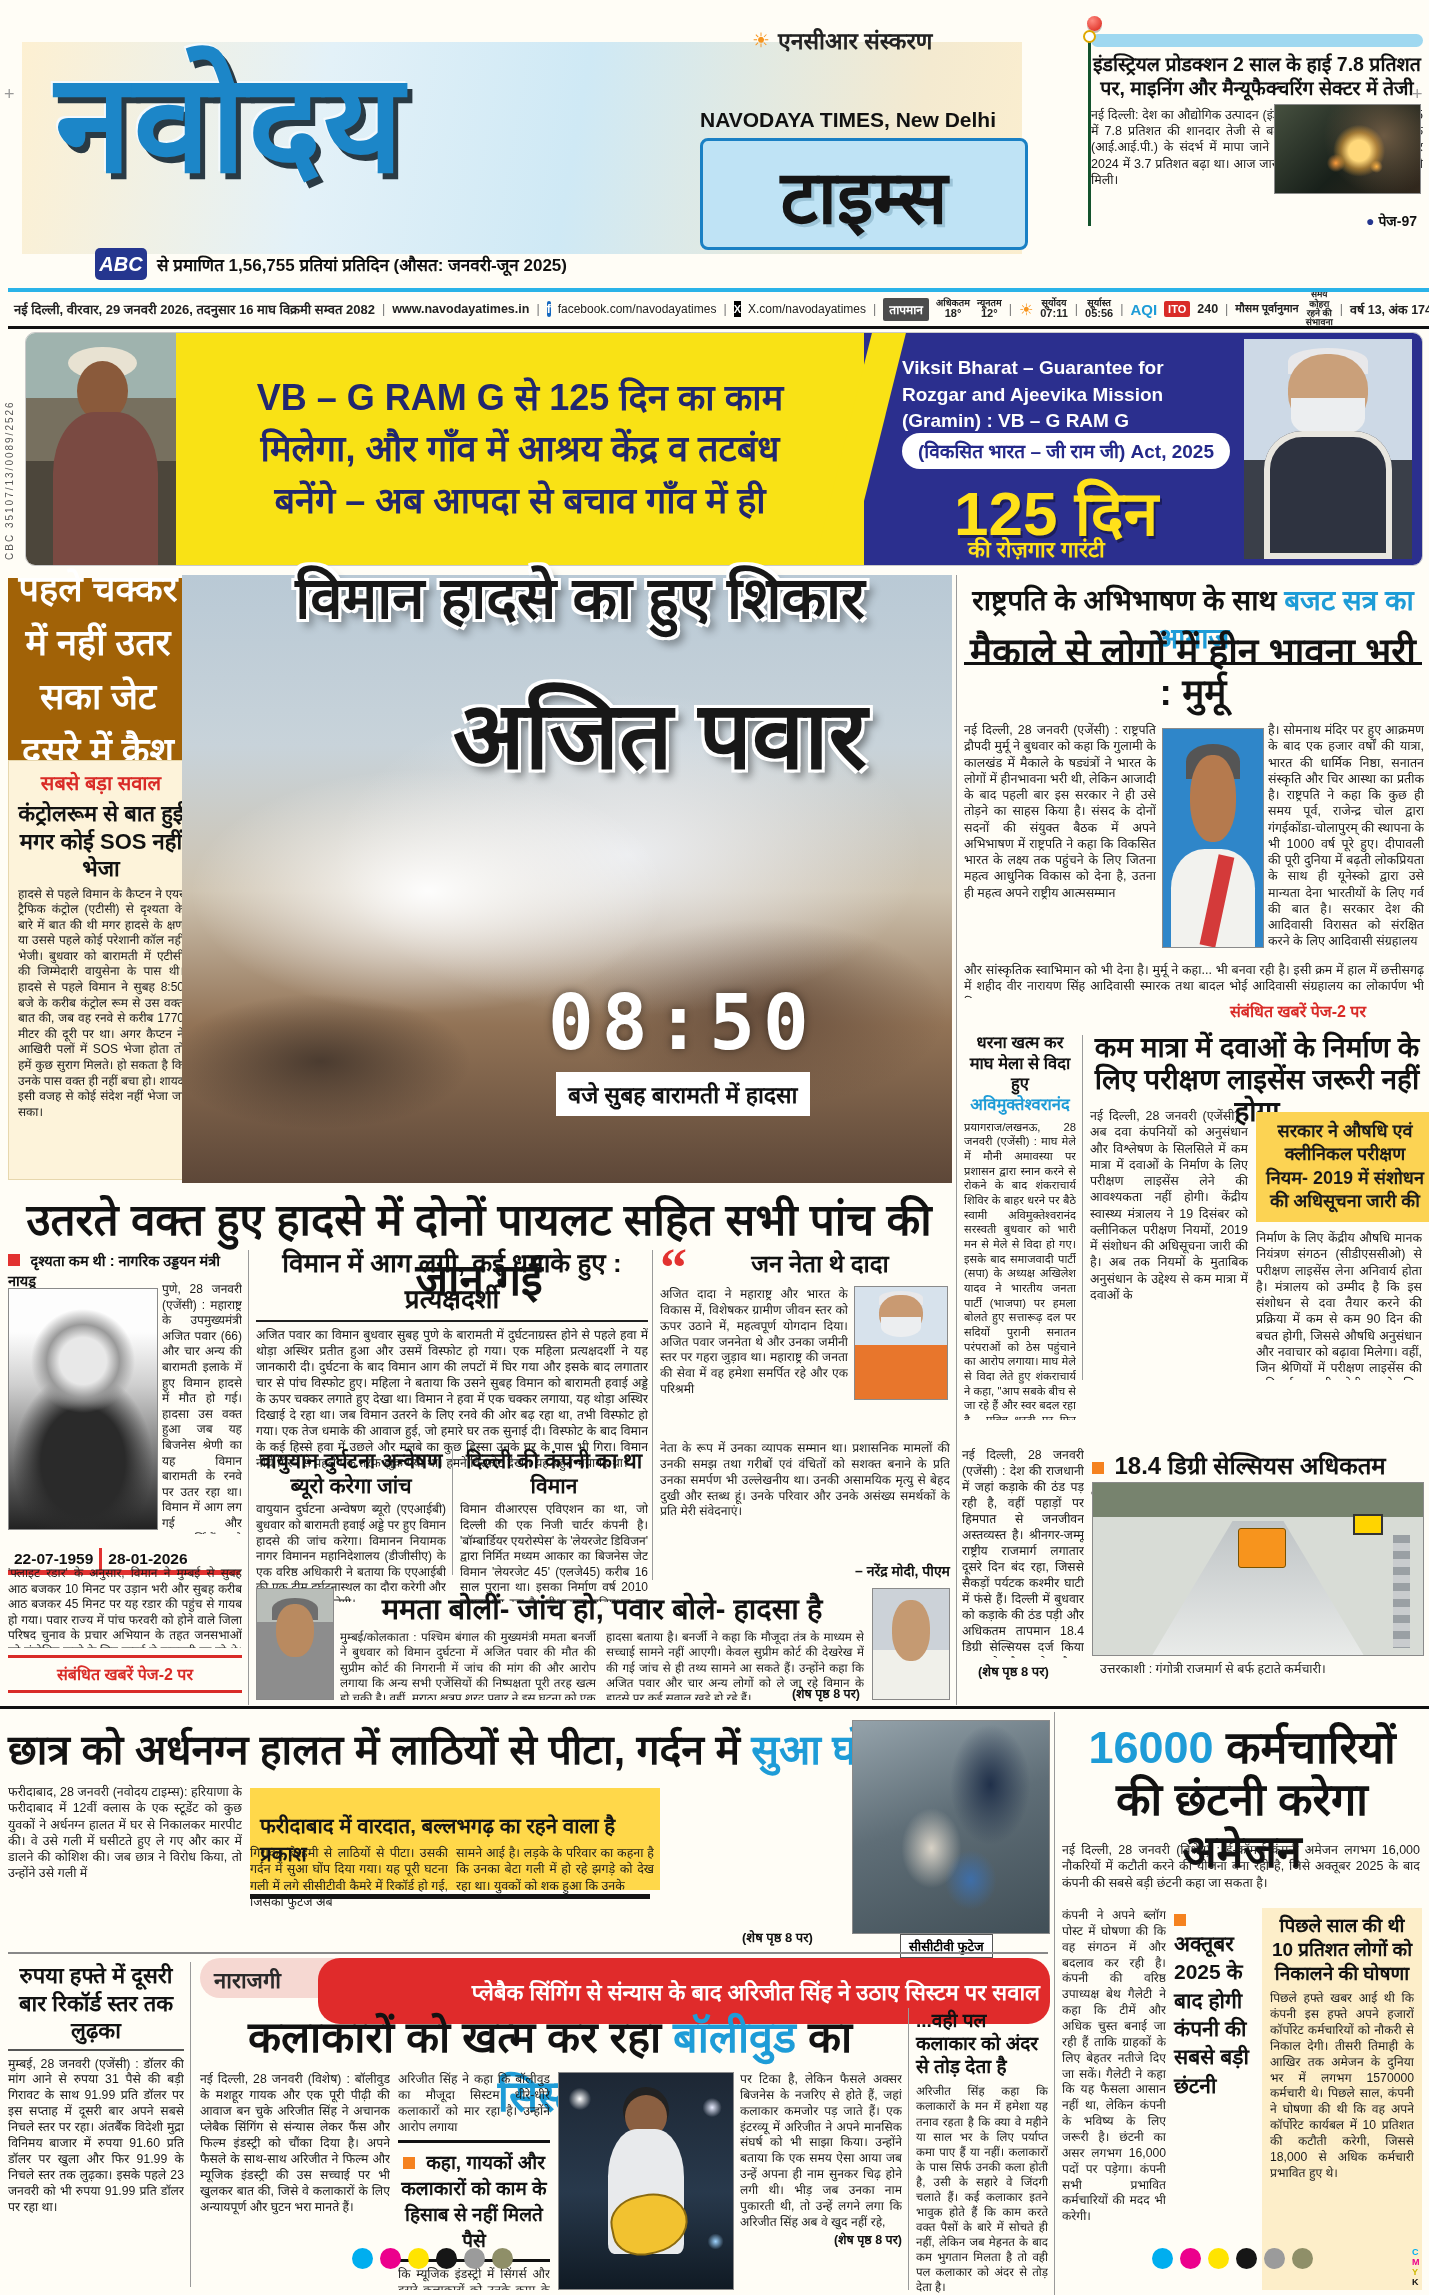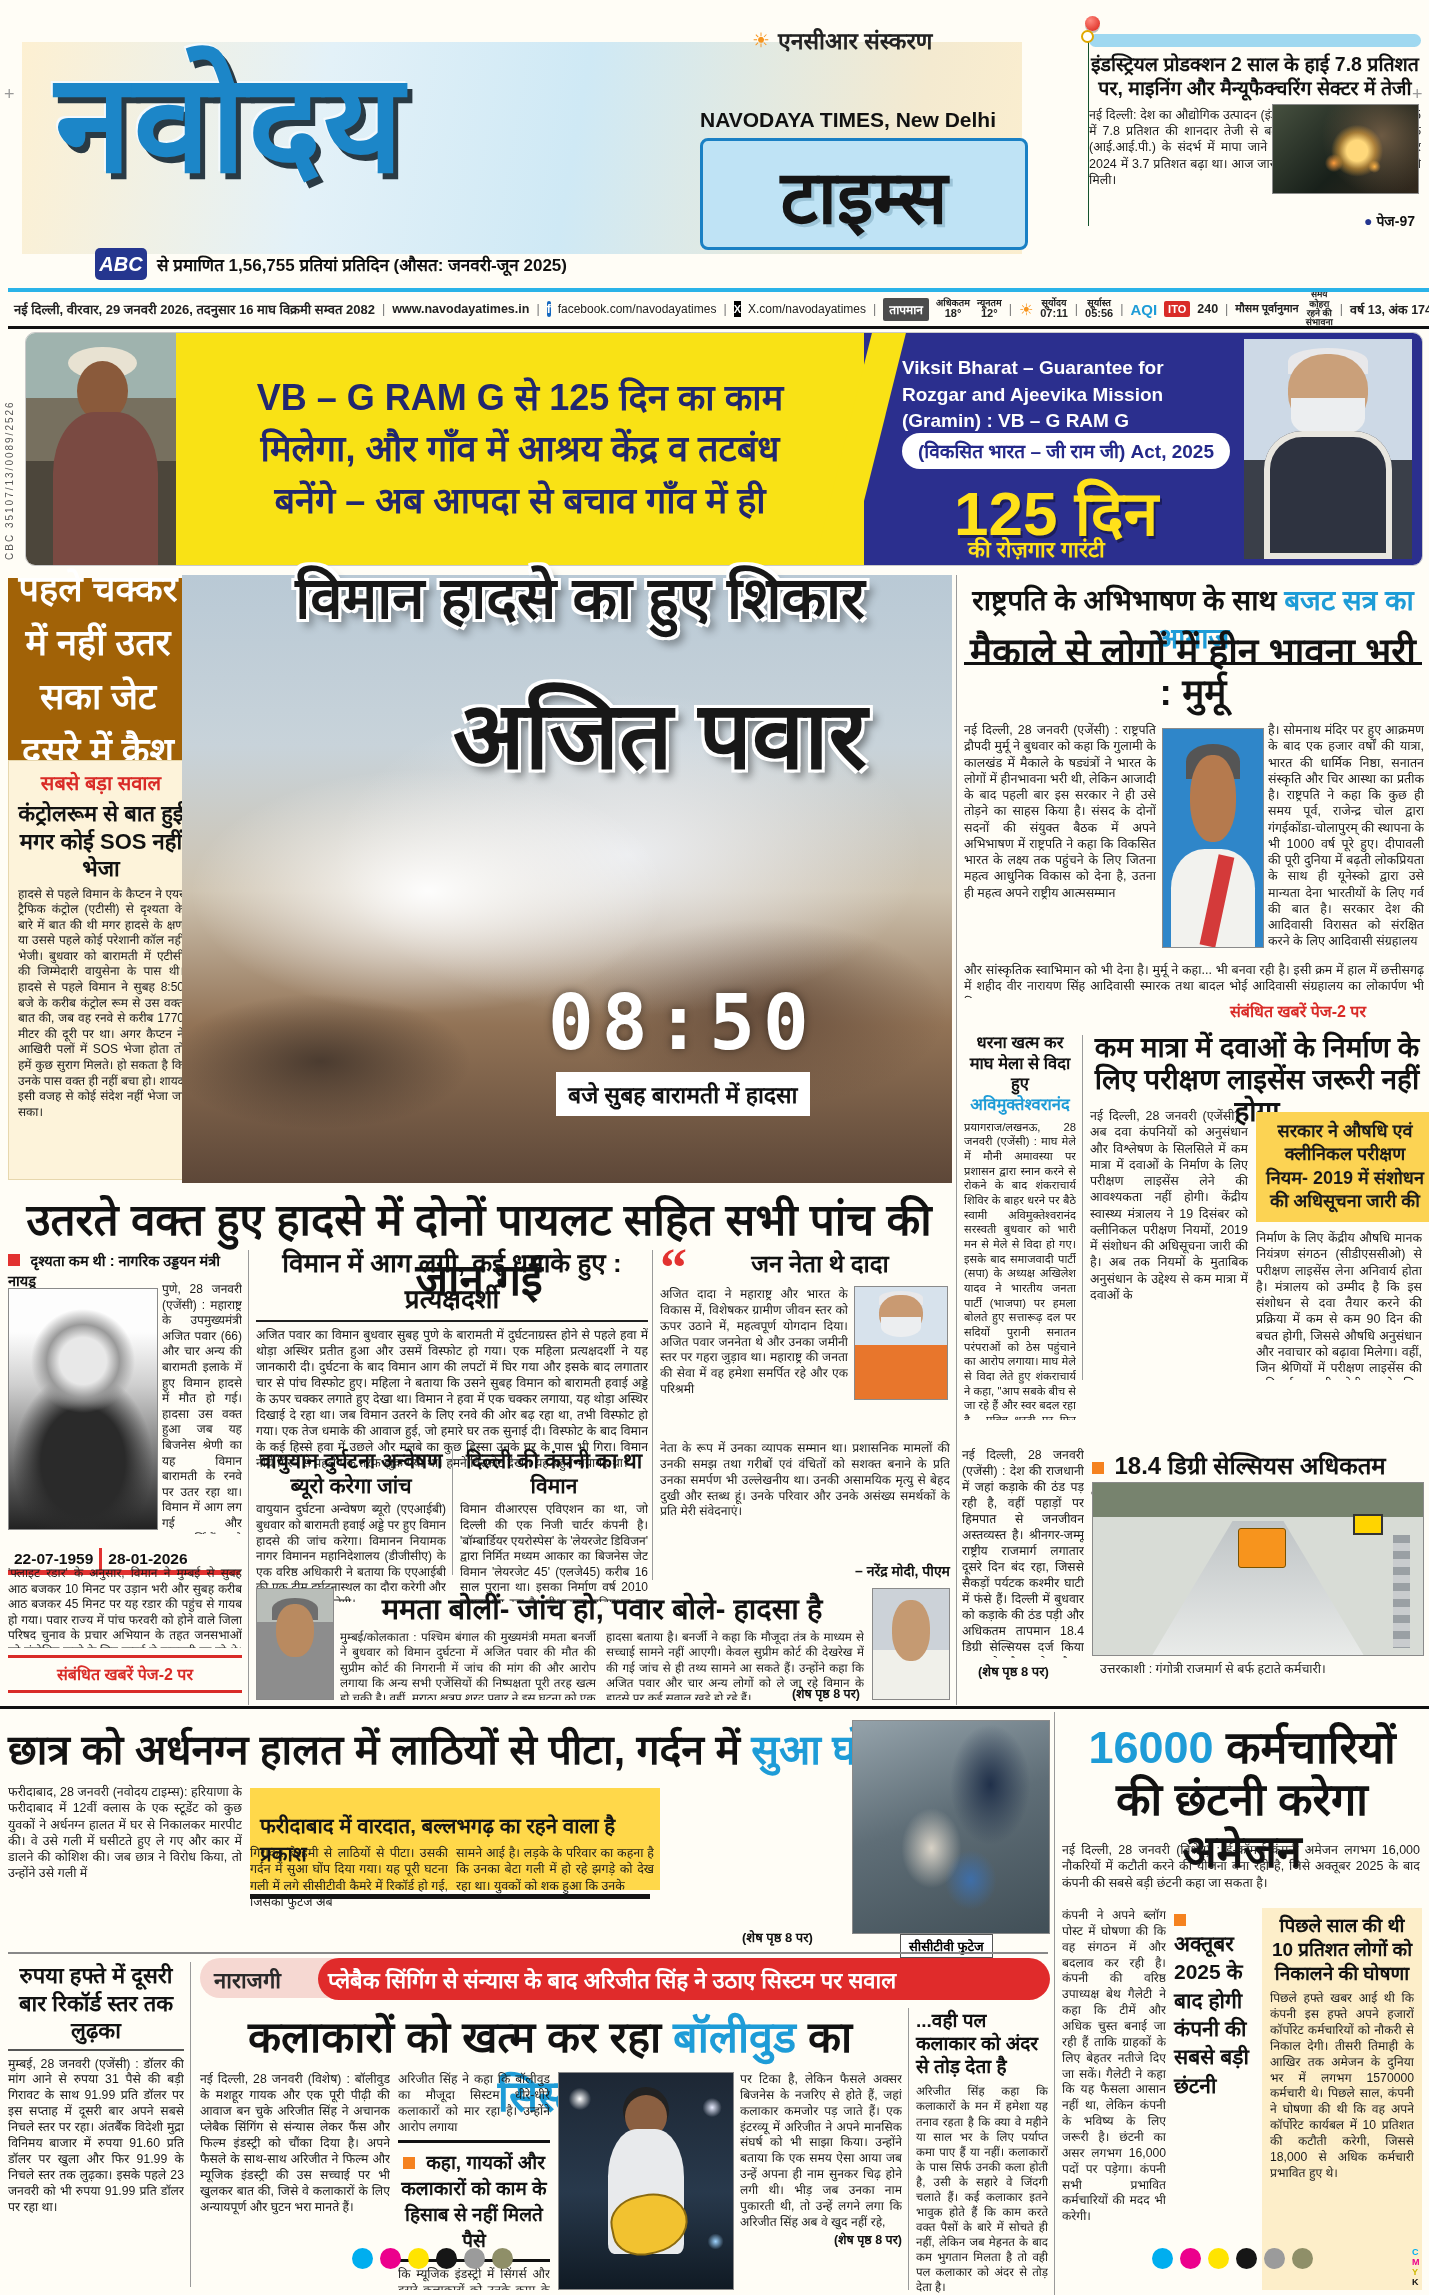--- a/index.html
+++ b/index.html
@@ -13,21 +13,21 @@
   .vr{border-left:1px solid #9a9a9a;}
   .hr{background:#111;}
   
   .skybg{background:linear-gradient(100deg,#fdf0d2 0%,#e3f1f8 30%,#cfe9f5 55%,#f4ead0 88%,#fbeecf 100%);}
   .logo{font-size:138px;font-weight:800;color:#1c86c8;letter-spacing:2px;line-height:.95;
         text-shadow:5px 6px 0 #2a3a44,-2px -2px 0 #f4f9fc;}
   .timesbox{background:#bfe3f5;border:3px solid #1a80c4;border-radius:8px;display:flex;align-items:center;justify-content:center;}
   .times{font-size:74px;font-weight:800;color:#151515;text-shadow:3px 3px 0 #9cc4d8;}
   .abcbox{background:#25368f;color:#fff;font-weight:800;font-style:italic;font-size:20px;border-radius:5px;
           width:52px;height:32px;display:flex;align-items:center;justify-content:center;}
-  .topbox{border-left:1px solid #14532d;}
+  .topbox{border-left:3px solid #14532d;}
   .topbar{background:#9fd8f0;border-radius:10px;height:13px;}
   .pin{width:15px;height:15px;border-radius:50%;background:radial-gradient(circle at 35% 30%,#ff8a80,#d81f14);box-shadow:0 2px 0 rgba(0,0,0,.25);}
   .pinring{width:9px;height:9px;border-radius:50%;border:2px solid #e0a800;background:#fff;}
   .photo{overflow:hidden;border:1px solid #8a8a8a;}
   .ph-worker{background:
      radial-gradient(circle 26px at 58% 52%,#ffd87a 0 40%,rgba(255,180,60,.5) 70%,transparent 100%),
      radial-gradient(circle 10px at 42% 66%,#ff9d3c,transparent 90%),
      radial-gradient(circle 7px at 70% 70%,#ffb347,transparent 90%),
      radial-gradient(circle 60px at 75% 35%,#6d5a43,transparent 100%),
      linear-gradient(135deg,#46503f,#18201a 55%,#33281d);}
@@ -113,21 +113,21 @@
   .yunder{height:5px;background:#151515;}
   .pullq{border-top:3px solid #111;border-bottom:3px solid #111;font-weight:800;font-size:19px;color:#141414;padding:6px 2px;text-align:center;}
   .ph-arijit{background:
      radial-gradient(circle 14px at 12% 12%,#fff,transparent 80%),
      radial-gradient(circle 12px at 88% 16%,#e8ecff,transparent 80%),
      radial-gradient(circle 10px at 90% 78%,#9fd4ff,transparent 80%),
      linear-gradient(180deg,#1d2734,#28394c 55%,#101a24);}
   .arijit-jacket{position:absolute;left:28%;top:26%;width:44%;height:58%;background:#e8eaec;border-radius:38% 38% 8% 8%;}
   .arijit-head{position:absolute;left:38%;top:10%;width:24%;height:20%;background:#8a5f41;border-radius:50%;box-shadow:0 -6px 0 2px #222;}
   .arijit-guitar{position:absolute;left:30%;top:56%;width:42%;height:26%;background:#f2c230;border-radius:50% 60% 60% 50%;transform:rotate(-12deg);border:2px solid #8a6a10;}
-  .redpill{background:#e02b2b;color:#fff;font-weight:800;font-size:22px;text-align:left;border-radius:22px;padding:6px 10px;overflow:hidden;white-space:nowrap;}
+  .redpill{background:#e02b2b;color:#fff;font-weight:800;font-size:22px;text-align:right;border-radius:22px;padding:18px 10px;overflow:hidden;white-space:nowrap;}
   .pinkband{background:#f6d8d2;border-radius:20px;}
   .narj{font-weight:800;font-size:22px;color:#2a2a2a;}
   .dot{width:21px;height:21px;border-radius:50%;display:inline-block;margin-right:7px;}
   .cmyk-l{font-size:9px;font-weight:800;line-height:1.1;display:block;}
   .crop{color:#999;font-size:18px;}
 </style>
 </head>
 <body>
 
 <div class="page">

